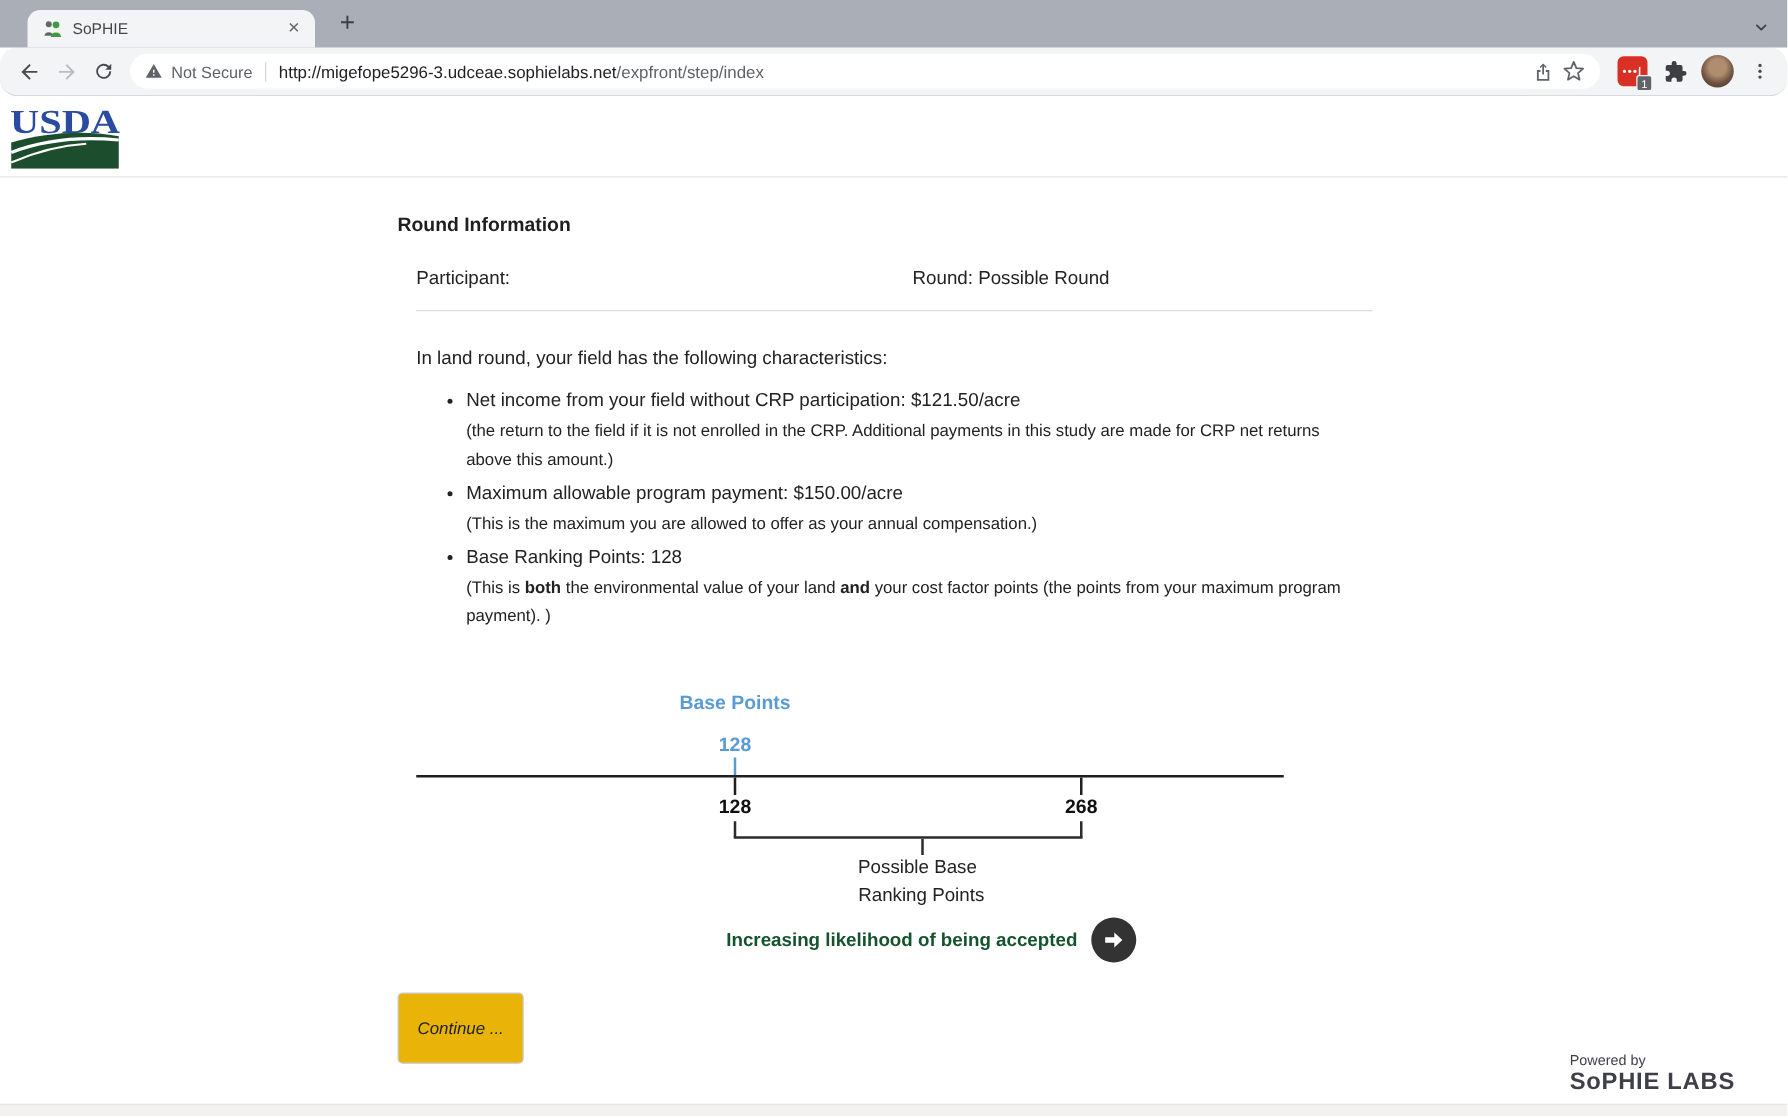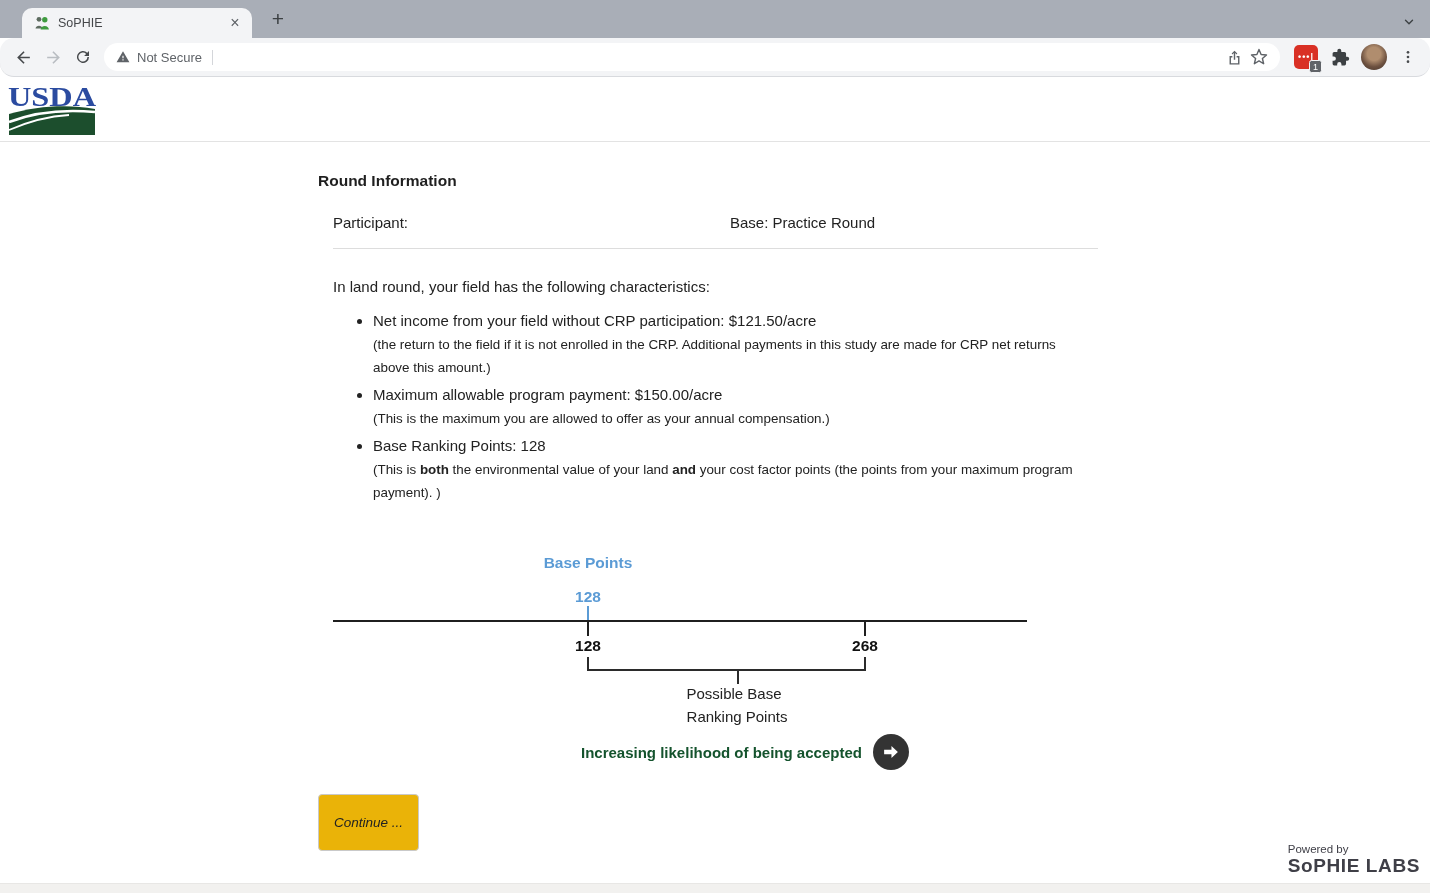--- a/index.html
+++ b/index.html
@@ -66,21 +66,21 @@
   .dg-bracket { background:#2b2b2b; }
   .dg-caption { font-size:15px; color:#222; }
   .dg-likelihood { left:248px; top:186px; display:flex; align-items:center; gap:11px; }
   .dg-likelihood span { font-size:15px; color:#14532d;font-weight:bold; }
   .arrow-circle { width:36px; height:36px; border-radius:50%; background:#333;
     display:flex; align-items:center; justify-content:center; }
 
   .continue-btn { display:inline-block; margin-top:14px; padding:20px 15px; font-size:13.5px; color:#222;
     background:#eab308; border:1px solid #c9c9c9; border-radius:4px; font-family:"Liberation Sans", sans-serif;font-style:italic; }
 
-  .brand-box { position:absolute; right:10px; bottom:16px; }
+  .brand-box { position:absolute; right:42px; bottom:16px; }
   .powered-by { font-size:11.5px; color:#3f3f47; margin-bottom:0; }
   .brand { font-size:19px; font-weight:800; color:#3f3f47; letter-spacing:0.6px; }
   .bottom-strip { position:absolute; left:0; right:0; bottom:0; height:10px; background:#f2f1ef;
     border-top:1px solid #e8e7e5; }
 </style>
 </head>
 <body>
 
 <div class="tabstrip">
   <div class="tab">
@@ -115,20 +115,21 @@
       <path d="M17.65 6.35A8 8 0 1 0 20 12h-2.1a6 6 0 1 1-1.7-4.1L13.5 10.5H20V4l-2.35 2.35z" fill="#474a4d"></path>
     </svg>
   </div>
 
   <div class="omnibox">
     <svg width="14" height="14" viewBox="0 0 24 24">
       <path d="M1 21h22L12 2 1 21zm12-3h-2v-2h2v2zm0-4h-2v-4h2v4z" fill="#5f6368"></path>
     </svg>
     <span class="sec-label">Not Secure</span>
     <span class="omni-div"></span>
+    <span class="url"><span class="host">http://migefope5296-3.udceae.sophielabs.net</span><span class="path">/expfront/step/index</span></span>
     <span class="omni-spacer"></span>
     <svg width="17" height="17" viewBox="0 0 24 24">
       <path d="M12 2.5l4 4-1.1 1.1L13 5.7V15h-2V5.7L9.1 7.6 8 6.5l4-4zM5 10h4v2H7v8h10v-8h-2v-2h4v12H5V10z" fill="#5f6368"></path>
     </svg>
     <svg width="18" height="18" viewBox="0 0 24 24">
       <path d="M12 17.27L18.18 21l-1.64-7.03L22 9.24l-7.19-.61L12 2 9.19 8.63 2 9.24l5.46 4.73L5.82 21z" fill="none" stroke="#5f6368" stroke-width="1.9" stroke-linejoin="round"></path>
     </svg>
   </div>
 
   <div class="right-btn">
@@ -163,21 +164,21 @@
       <path d="M2 37 C 28 27, 55 24, 88 27" stroke="#fff" stroke-width="2.6" fill="none"></path>
       <path d="M2 45 C 25 35, 45 31, 62 30" stroke="#fff" stroke-width="1.8" fill="none"></path>
     </svg>
   </div>
 
   <div class="main">
     <div class="round-heading">Round Information</div>
 
     <div class="meta-row">
       <span>Participant:</span>
-      <span class="meta-round">Base: Practice Round</span>
+      <span class="meta-round">Round: Possible Round</span>
     </div>
     <div class="meta-divider"></div>
 
     <p class="intro">In land round, your field has the following characteristics:</p>
 
     <ul class="char-list">
       <li>
         <span>Net income from your field without CRP participation: $121.50/acre</span>
         <div class="note">(the return to the field if it is not enrolled in the CRP. Additional payments in this study are made for CRP net returns above this amount.)</div>
       </li>

